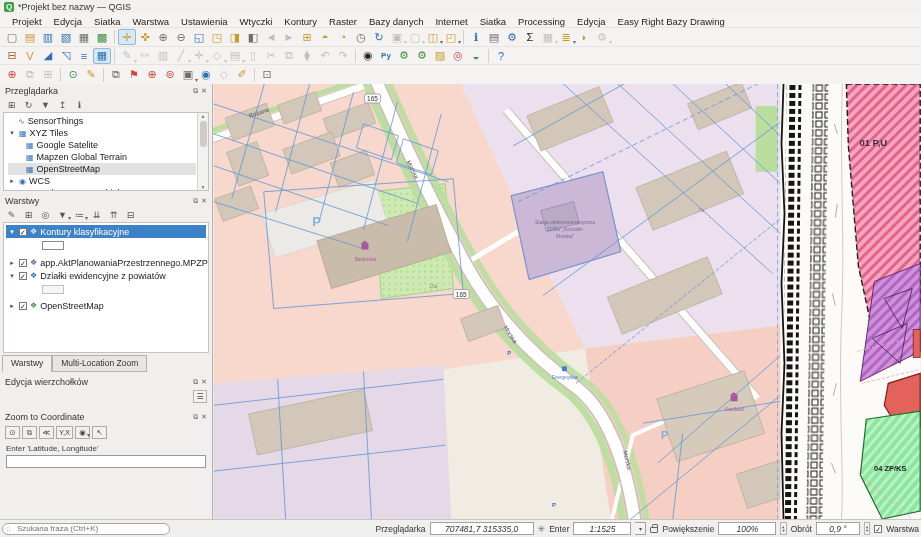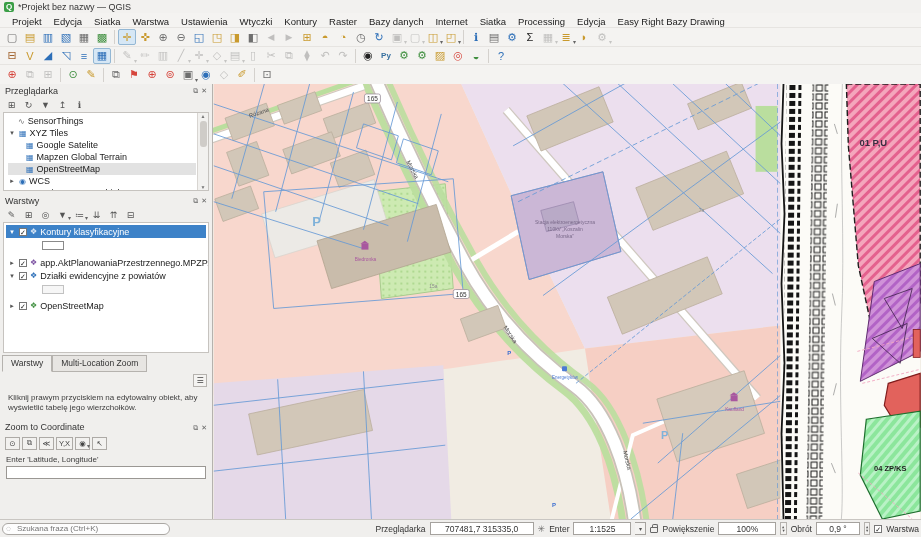--- a/index.html
+++ b/index.html
@@ -63,21 +63,21 @@
   .mapc { position:absolute; left:213px; top:84px; width:708px; height:435px; background:#f1ece3; }
 
   .statusbar { position:absolute; left:0; top:519px; width:921px; height:18px; background:#f0efed;
     border-top:1px solid #c9c6c2; display:flex; align-items:center; font-size:8.5px; color:#333;
     padding:0 2px; gap:4px; overflow:hidden; }
   .locator { width:168px; height:12px; border:1px solid #aaa7a3; border-radius:6px; background:#fdfdfd;
     font-size:8px; padding:0 4px 0 14px; color:#333; }
   .locwrap { position:relative; }
   .locglass { position:absolute; left:4px; top:1px; font-size:8px; color:#888; }
   .sfield { height:13px; border:1px solid #a5a29e; background:#fff; display:flex; align-items:center;
-    justify-content:center; font-size:8.5px; padding:0 3px; }
+    justify-content:center; font-size:8.5px; padding:0 3px;font-style:italic; }
   .spin { display:flex; flex-direction:column; font-size:4.5px; color:#555; line-height:4.5px; border:1px solid #b5b2ae; background:#f4f3f1; padding:1px; }
   .ddbtn { width:11px; height:13px; border:1px solid #a5a29e; border-left:none; background:#f4f3f1;
     font-size:6px; display:flex; align-items:center; justify-content:center; color:#555; }
   .lockic { width:8px; height:6px; border:1px solid #666; border-radius:1px; position:relative; margin-top:3px; }
   .lockic::before { content:""; position:absolute; top:-4px; left:1px; width:4px; height:3px;
     border:1px solid #666; border-bottom:none; border-radius:2px 2px 0 0; }
 </style>
 </head>
 <body>
 
@@ -299,22 +299,28 @@
       <span class="ticn cgreen">❖</span>
       <span>OpenStreetMap</span>
     </div>
   </div>
 
   <div class="tabs">
     <span class="tab active">Warstwy</span>
     <span class="tab">Multi-Location Zoom</span>
   </div>
 
+  <div class="phead" style="margin-top:3px;">
+    <span class="ptitle">Edycja wierzchołków</span>
+    <span class="winbtns">
+      <span class="wbtn">⧉</span>
+      <span class="wbtn">✕</span>
+    </span>
+  </div>
   <div class="menubtn">☰</div>
-  <div class="vtext">Kliknij prawym przyciskiem na edytowalny obiekt, aby wyświetlić tabelę jego wierzchołków.</div>
 
   <div class="phead" style="margin-top:7px;">
     <span class="ptitle">Zoom to Coordinate</span>
     <span class="winbtns">
       <span class="wbtn">⧉</span>
       <span class="wbtn">✕</span>
     </span>
   </div>
   <div class="zcbtns">
     <span class="zcb">⊙</span>

